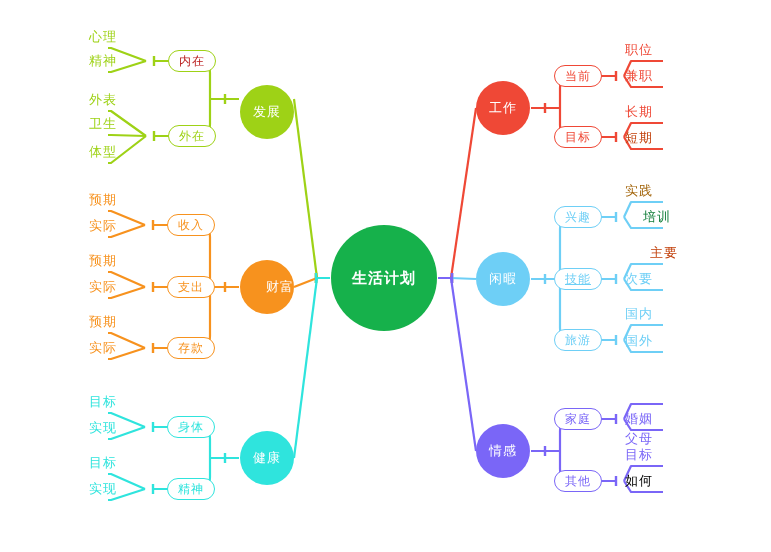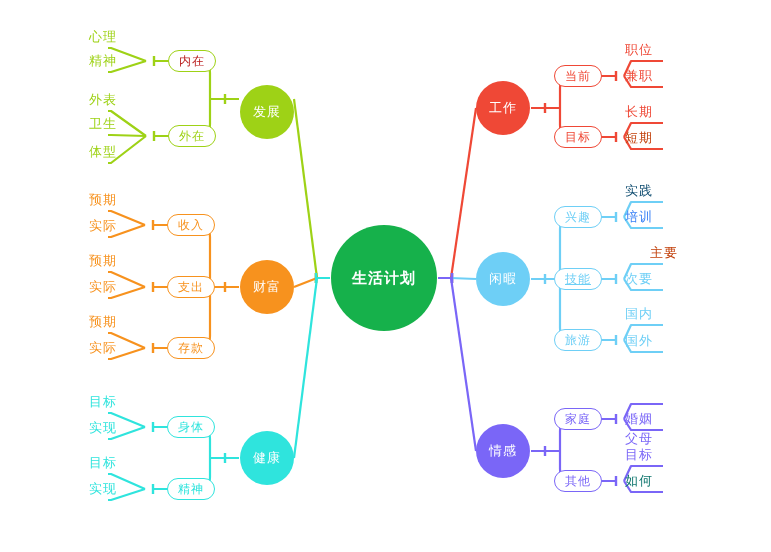--- a/index.html
+++ b/index.html
@@ -186,21 +186,21 @@
       </div>
       <div class="node node-leaf leaf-left" style="left: 71px; top: 89px; width: 46px; height: 22px; color: rgb(158, 210, 22);">
         <span>外表</span>
       </div>
       <div class="node node-leaf leaf-left" style="left: 71px; top: 113px; width: 46px; height: 22px; color: rgb(158, 210, 22);">
         <span>卫生</span>
       </div>
       <div class="node node-leaf leaf-left" style="left: 71px; top: 141px; width: 46px; height: 22px; color: rgb(158, 210, 22);">
         <span>体型</span>
       </div>
-      <div class="node node-main" style="left: 240px; top: 260px; width: 54px; height: 54px; background: rgb(247, 146, 30);">
+      <div class="node node-main" style="left: 240px; top: 260px; width: 54px; height: 54px; background: rgb(247, 146, 30); justify-content: flex-end;">
         <span>财富</span>
       </div>
       <div class="node node-sub" style="left: 167px; top: 214px; width: 48px; height: 22px; border-color: rgb(247, 146, 30); color: rgb(247, 146, 30);">
         <span>收入</span>
       </div>
       <div class="node node-leaf leaf-left" style="left: 71px; top: 189px; width: 46px; height: 22px; color: rgb(247, 146, 30);">
         <span>预期</span>
       </div>
       <div class="node node-leaf leaf-left" style="left: 71px; top: 215px; width: 46px; height: 22px; color: rgb(247, 146, 30);">
         <span>实际</span>
@@ -264,24 +264,24 @@
       </div>
       <div class="node node-leaf leaf-right" style="left: 625px; top: 127px; width: 46px; height: 22px; color: #c2410c;">
         <span>短期</span>
       </div>
       <div class="node node-main" style="left: 476px; top: 252px; width: 54px; height: 54px; background: rgb(110, 207, 246); text-align: right;">
         <span>闲暇</span>
       </div>
       <div class="node node-sub" style="left: 554px; top: 206px; width: 48px; height: 22px; border-color: rgb(110, 207, 246); color: rgb(110, 207, 246);">
         <span>兴趣</span>
       </div>
-      <div class="node node-leaf leaf-right" style="left: 625px; top: 180px; width: 46px; height: 22px; color: #0c4a6e;">
+      <div class="node node-leaf leaf-right" style="left: 625px; top: 180px; width: 46px; height: 22px; color: #a16207;">
         <span>实践</span>
       </div>
-      <div class="node node-leaf leaf-right" style="left: 625px; top: 206px; width: 46px; height: 22px; color: #3b82f6;">
+      <div class="node node-leaf leaf-right" style="left: 625px; top: 206px; width: 46px; height: 22px; color: #15803d; justify-content: flex-end;">
         <span>培训</span>
       </div>
       <div class="node node-sub" style="left: 554px; top: 268px; width: 48px; height: 22px; border-color: rgb(110, 207, 246); color: rgb(110, 207, 246); text-decoration: underline;">
         <span>技能</span>
       </div>
       <div class="node node-leaf leaf-right" style="left: 625px; top: 242px; width: 46px; height: 22px; color: #c2410c; margin-left: 25px;">
         <span>主要</span>
       </div>
       <div class="node node-leaf leaf-right" style="left: 625px; top: 268px; width: 46px; height: 22px; color: rgb(110, 207, 246);">
         <span>次要</span>
@@ -306,20 +306,20 @@
       </div>
       <div class="node node-leaf leaf-right" style="left: 625px; top: 408px; width: 46px; height: 22px; color: rgb(122, 102, 247);">
         <span>婚姻</span>
       </div>
       <div class="node node-sub" style="left: 554px; top: 470px; width: 48px; height: 22px; border-color: rgb(122, 102, 247); color: rgb(122, 102, 247);">
         <span>其他</span>
       </div>
       <div class="node node-leaf leaf-right" style="left: 625px; top: 444px; width: 46px; height: 22px; color: rgb(122, 102, 247);">
         <span>目标</span>
       </div>
-      <div class="node node-leaf leaf-right" style="left: 625px; top: 470px; width: 46px; height: 22px; color: #0f766e;">
+      <div class="node node-leaf leaf-right" style="left: 625px; top: 470px; width: 46px; height: 22px; color: #000000;">
         <span>如何</span>
       </div>
       <div class="node node-root" style="left: 331px; top: 225px; width: 106px; height: 106px; background: rgb(22, 177, 75);">
         <span>生活计划</span>
       </div>
     </div>
 </div>
 
 </body></html>

